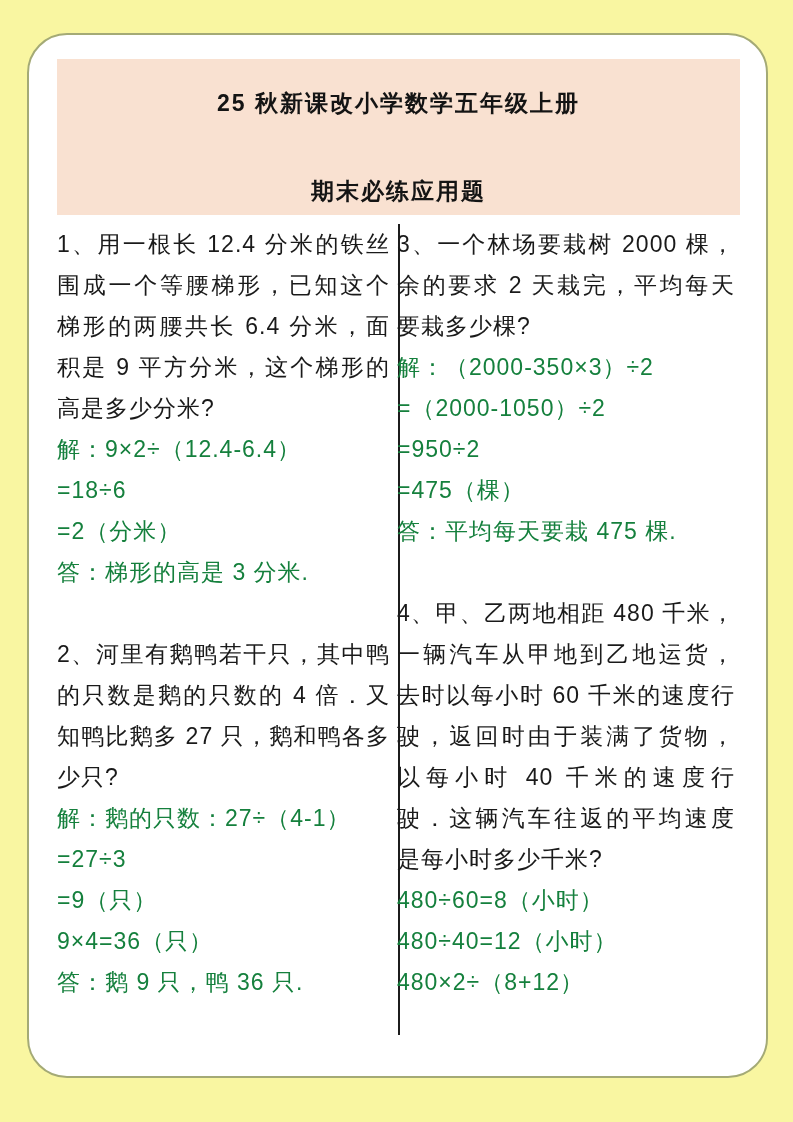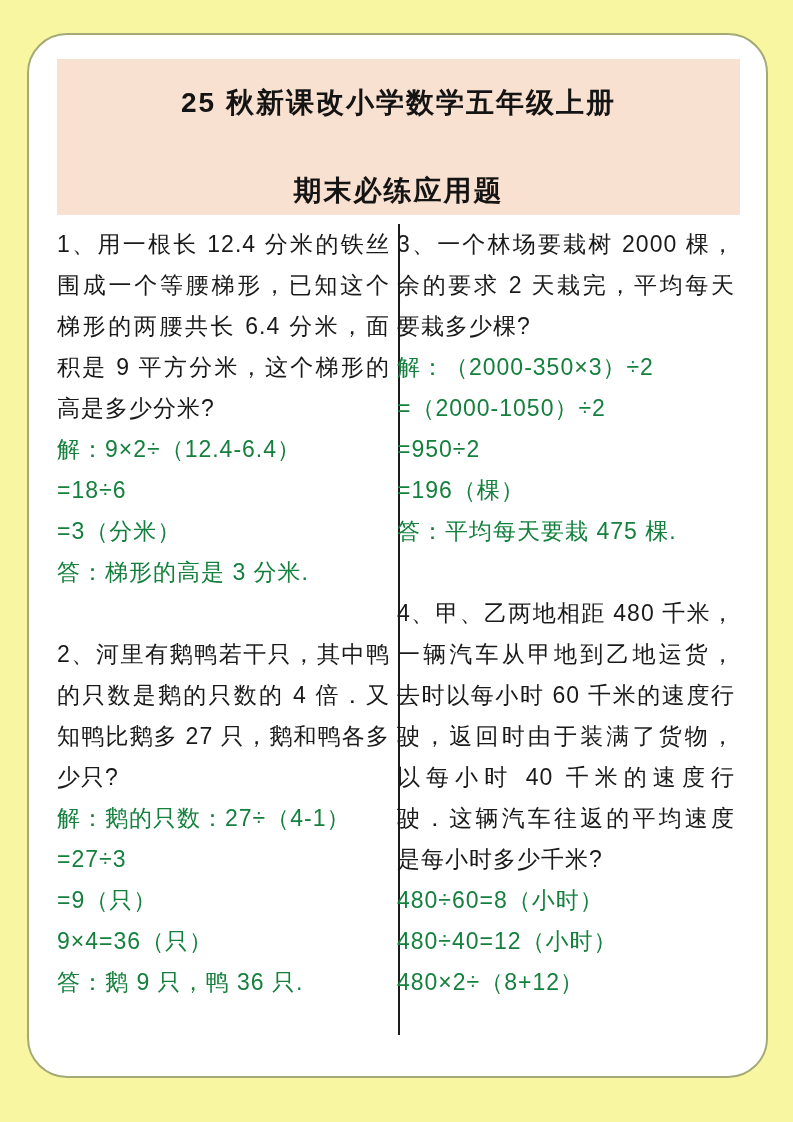--- a/index.html
+++ b/index.html
@@ -17,21 +17,21 @@
     border-radius: 40px;
   }
 
   .banner {
     position: absolute; left: 28px; top: 24px;
     width: 683px; height: 156px;
     background: #f9e1d1;
   }
   .title {
     text-align: center; font-weight: bold;
-    font-size: 28px; color: #141414; letter-spacing: 2px;
+    font-size: 23px; color: #141414; letter-spacing: 2px;
     line-height: 40px; height: 40px;
   }
   .title.t1 { margin-top: 24px; }
   .title.t2 { margin-top: 48px; }
 
   .divider {
     position: absolute; left: 369px; top: 189px;
     width: 2px; height: 811px; background: #1c1c1c;
   }
 
@@ -68,42 +68,42 @@
   <div class="divider"></div>
 
   <div class="col left">
     <div class="line fill">1、用一根长 12.4 分米的铁丝</div>
     <div class="line fill">围成一个等腰梯形，已知这个</div>
     <div class="line fill">梯形的两腰共长 6.4 分米，面</div>
     <div class="line fill">积是 9 平方分米，这个梯形的</div>
     <div class="line">高是多少分米?</div>
     <div class="line sol">解：9×2÷（12.4-6.4）</div>
     <div class="line sol">=18÷6</div>
-    <div class="line sol">=3（分米）</div>
+    <div class="line sol">=2（分米）</div>
     <div class="line sol">答：梯形的高是 3 分米.</div>
     <div class="spacer"></div>
     <div class="line fill">2、河里有鹅鸭若干只，其中鸭</div>
     <div class="line fill">的只数是鹅的只数的 4 倍．又</div>
     <div class="line fill">知鸭比鹅多 27 只，鹅和鸭各多</div>
     <div class="line">少只?</div>
     <div class="line sol">解：鹅的只数：27÷（4-1）</div>
     <div class="line sol">=27÷3</div>
     <div class="line sol">=9（只）</div>
     <div class="line sol">9×4=36（只）</div>
     <div class="line sol">答：鹅 9 只，鸭 36 只.</div>
   </div>
 
   <div class="col right">
     <div class="line fill">3、一个林场要栽树 2000 棵，</div>
     <div class="line fill">余的要求 2 天栽完，平均每天</div>
     <div class="line">要栽多少棵?</div>
     <div class="line sol">解：（2000-350×3）÷2</div>
     <div class="line sol">=（2000-1050）÷2</div>
     <div class="line sol">=950÷2</div>
-    <div class="line sol">=196（棵）</div>
+    <div class="line sol">=475（棵）</div>
     <div class="line sol">答：平均每天要栽 475 棵.</div>
     <div class="spacer"></div>
     <div class="line fill">4、甲、乙两地相距 480 千米，</div>
     <div class="line fill">一辆汽车从甲地到乙地运货，</div>
     <div class="line fill">去时以每小时 60 千米的速度行</div>
     <div class="line fill">驶，返回时由于装满了货物，</div>
     <div class="line fill">以每小时 40 千米的速度行</div>
     <div class="line fill">驶．这辆汽车往返的平均速度</div>
     <div class="line">是每小时多少千米?</div>
     <div class="line sol">480÷60=8（小时）</div>

